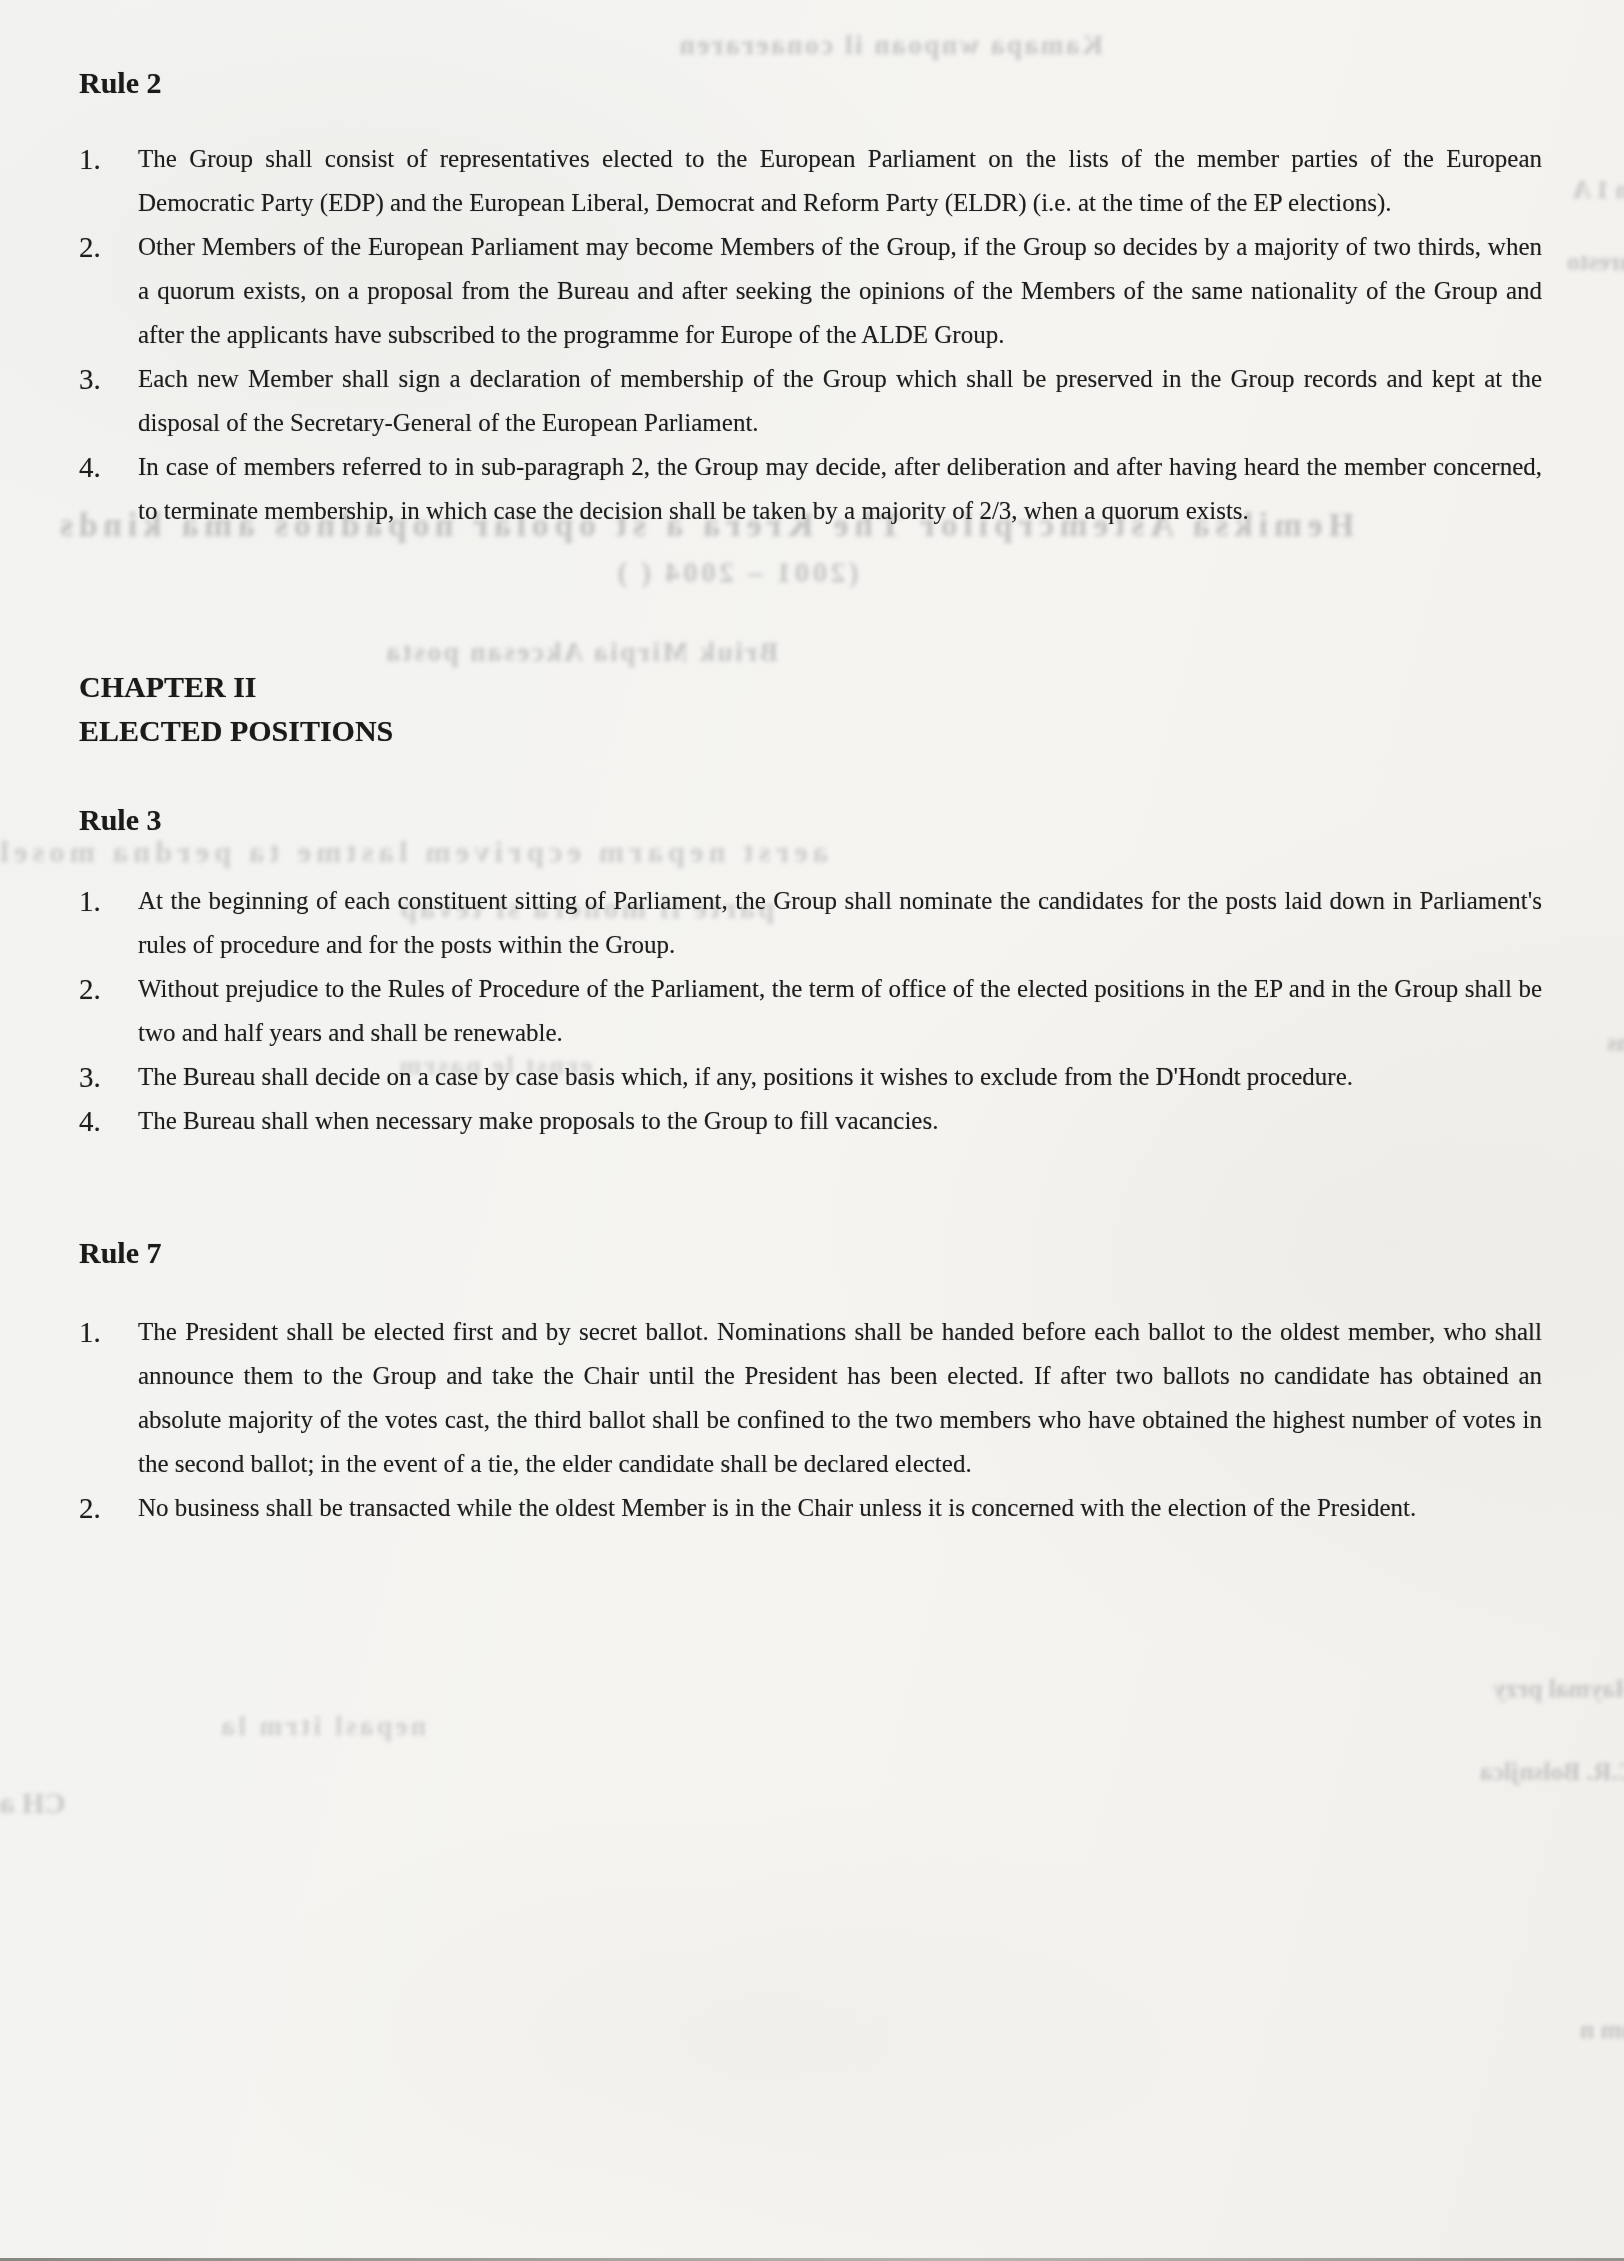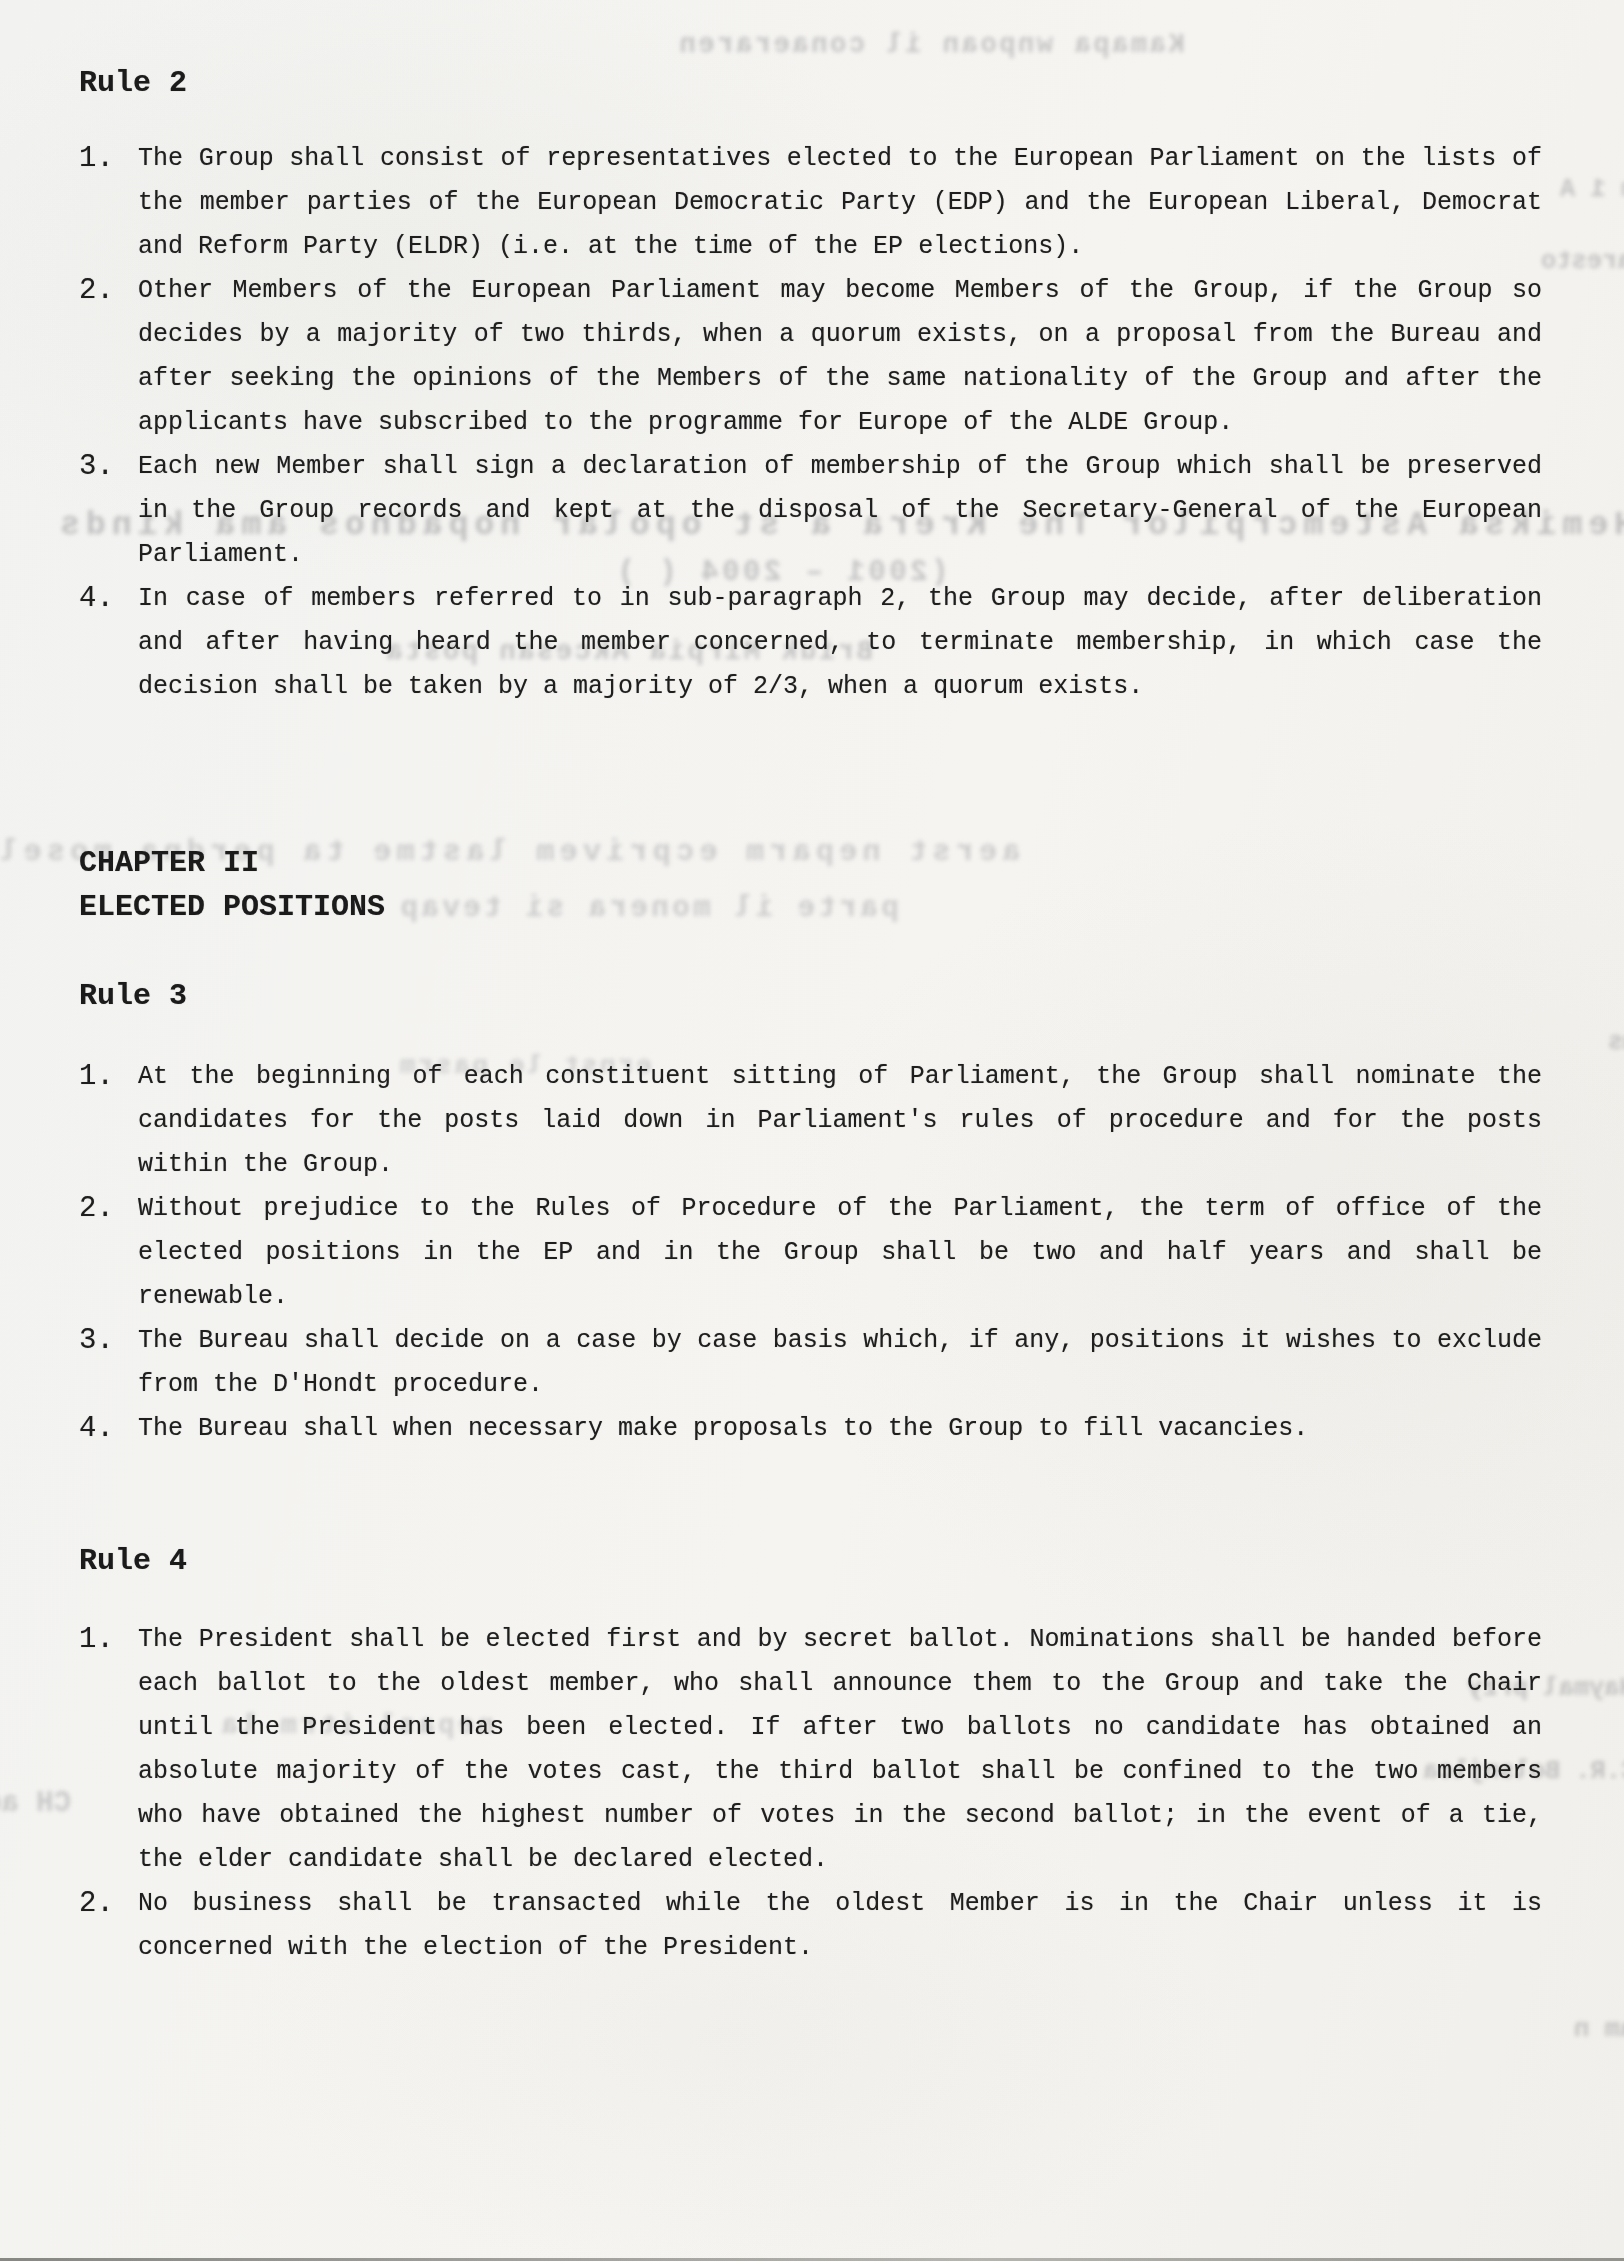--- a/index.html
+++ b/index.html
@@ -7,21 +7,21 @@
     position: relative;
     width: 1624px;
     height: 2261px;
     margin: 0 auto;
     background:
       radial-gradient(ellipse 790px 439px at 25% 12%, rgba(214,214,208,0.18), rgba(0,0,0,0) 70%),
       radial-gradient(ellipse 877px 614px at 85% 55%, rgba(210,208,198,0.15), rgba(0,0,0,0) 70%),
       radial-gradient(ellipse 702px 351px at 45% 90%, rgba(212,212,206,0.14), rgba(0,0,0,0) 70%),
       linear-gradient(105deg, #f2f2f0 0%, #f5f4f1 55%, #f0efeb 100%);
     overflow: hidden;
-    font-family: Liberation Mono, monospace;
+    font-family: Liberation Serif, serif;
     color: #1e1e1e;
   }
   .content {
     position: absolute;
     left: 79px;
     right: 82px;
     top: 61px;
   }
   .rule-head { margin: 0; }
   .rule-label, .rule-title, .chapter-label, .chapter-title {
@@ -152,21 +152,21 @@
         <span class="item-number">3.</span>
         <span class="item-text">The Bureau shall decide on a case by case basis which, if any, positions it wishes to exclude from the D'Hondt procedure.</span>
       </li>
       <li class="item">
         <span class="item-number">4.</span>
         <span class="item-text">The Bureau shall when necessary make proposals to the Group to fill vacancies.</span>
       </li>
     </ol>
 
     <div class="rule-head rule4-head">
-      <div class="rule-label">Rule 4</div>
+      <div class="rule-label">Rule 7</div>
     </div>
     <ol class="items rule4-items">
       <li class="item">
         <span class="item-number">1.</span>
         <span class="item-text">The President shall be elected first and by secret ballot.  Nominations shall be handed before each ballot to the oldest member, who shall announce them to the Group and take the Chair until the President has been elected. If after two ballots no candidate has obtained an absolute majority of the votes cast, the third ballot shall be confined to the two members who have obtained the highest number of votes in the second ballot; in the event of a tie, the elder candidate shall be declared elected.</span>
       </li>
       <li class="item">
         <span class="item-number">2.</span>
         <span class="item-text">No business shall be transacted while the oldest Member is in the Chair unless it is concerned with the election of the President.</span>
       </li>

